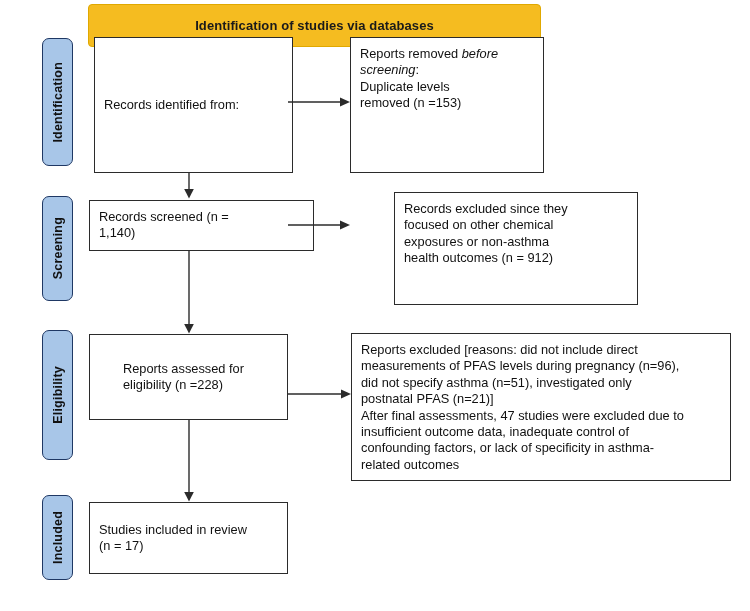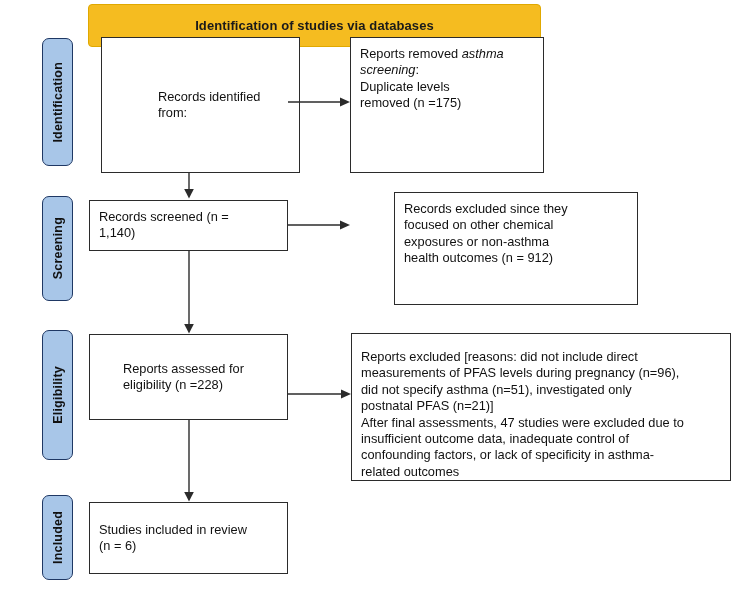--- a/index.html
+++ b/index.html
@@ -115,43 +115,43 @@
   </div>
 
   <div class="stage-tab" style="left:42px; top:330px; height:130px;">
     <span class="stage-tab-label">Eligibility</span>
   </div>
 
   <div class="stage-tab" style="left:42px; top:495px; height:85px;">
     <span class="stage-tab-label">Included</span>
   </div>
 
-  <div class="flow-box" style="left:101px; top:37px; width:199px; height:136px;padding-left:47px;">
+  <div class="flow-box" style="left:94px; top:37px; width:199px; height:136px;">
     <div class="flow-box-text"><span>Records identified from:</span><br></div>
   </div>
 
   <div class="flow-box top-align" style="left:350px; top:37px; width:194px; height:136px;">
-    <div class="flow-box-text"><span>Reports removed </span><em>asthma</em><br><em>screening</em><span>:</span><br><span>    Duplicate levels</span><br><span>    removed (n =175)</span></div>
+    <div class="flow-box-text"><span>Reports removed </span><em>before</em><br><em>screening</em><span>:</span><br><span>    Duplicate levels</span><br><span>    removed (n =153)</span></div>
   </div>
 
   <div class="conn" style="left:288px; top:96px;">
     <svg width="64" height="12" viewBox="0 0 64 12">
       <line x1="0" y1="6" x2="52" y2="6" stroke="#2b2b2b" stroke-width="1.4"></line>
       <polygon points="52,1.5 62,6 52,10.5" fill="#2b2b2b"></polygon>
     </svg>
   </div>
 
   <div class="conn" style="left:182px; top:173px;">
     <svg width="14" height="27" viewBox="0 0 14 27">
       <line x1="7" y1="0" x2="7" y2="17" stroke="#2b2b2b" stroke-width="1.4"></line>
       <polygon points="2.2,16 11.8,16 7,25.5" fill="#2b2b2b"></polygon>
     </svg>
   </div>
 
-  <div class="flow-box top-align" style="left:89px; top:200px; width:199px; height:51px;">
+  <div class="flow-box top-align" style="left:89px; top:200px; width:225px; height:51px;">
     <div class="flow-box-text">Records screened (n =
 1,140)</div>
   </div>
 
   <div class="flow-box top-align" style="left:350px; top:192px; width:244px; height:113px;margin-left:44px;">
     <div class="flow-box-text">Records excluded since they
 focused on other chemical
 exposures or non-asthma
 health outcomes (n = 912)</div>
   </div>
@@ -168,21 +168,21 @@
       <line x1="7" y1="0" x2="7" y2="74" stroke="#2b2b2b" stroke-width="1.4"></line>
       <polygon points="2.2,73 11.8,73 7,82.5" fill="#2b2b2b"></polygon>
     </svg>
   </div>
 
   <div class="flow-box" style="left:89px; top:334px; width:199px; height:86px;padding-left:24px;">
     <div class="flow-box-text">Reports assessed for
 eligibility (n =228)</div>
   </div>
 
-  <div class="flow-box top-align" style="left:351px; top:333px; width:380px; height:148px;align-items:flex-end;">
+  <div class="flow-box top-align" style="left:351px; top:333px; width:380px; height:148px;">
     <div class="flow-box-text">Reports excluded [reasons: did not include direct
 measurements of PFAS levels during pregnancy (n=96),
 did not specify asthma (n=51), investigated only
 postnatal PFAS (n=21)]
 After final assessments, 47 studies were excluded due to
 insufficient outcome data, inadequate control of
 confounding factors, or lack of specificity in asthma-
 related outcomes</div>
   </div>
 
@@ -195,16 +195,16 @@
 
   <div class="conn" style="left:182px; top:420px;">
     <svg width="14" height="83" viewBox="0 0 14 83">
       <line x1="7" y1="0" x2="7" y2="73" stroke="#2b2b2b" stroke-width="1.4"></line>
       <polygon points="2.2,72 11.8,72 7,81.5" fill="#2b2b2b"></polygon>
     </svg>
   </div>
 
   <div class="flow-box" style="left:89px; top:502px; width:199px; height:72px;">
     <div class="flow-box-text">Studies included in review
-(n = 6)</div>
+(n = 17)</div>
   </div>
 
 </div>
 
 </body></html>

